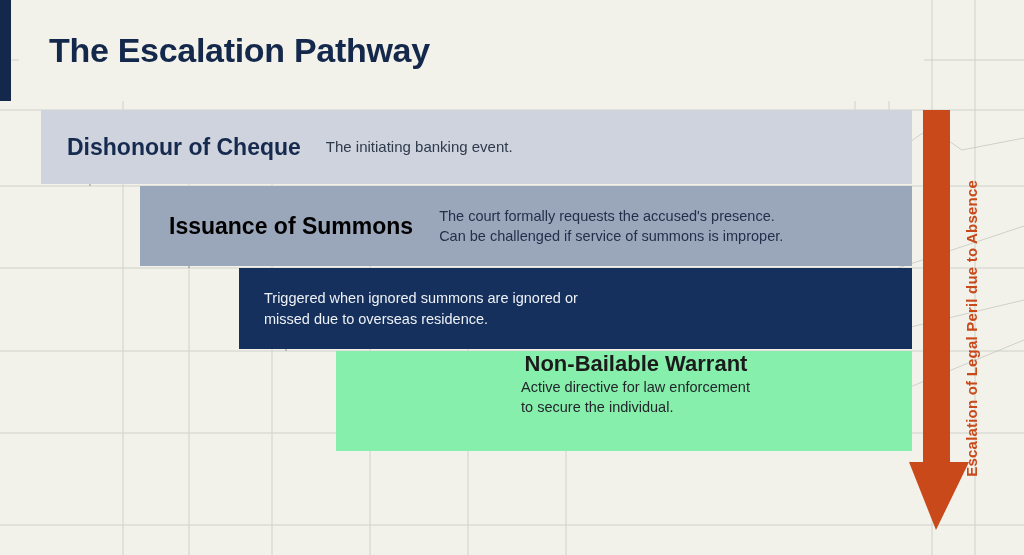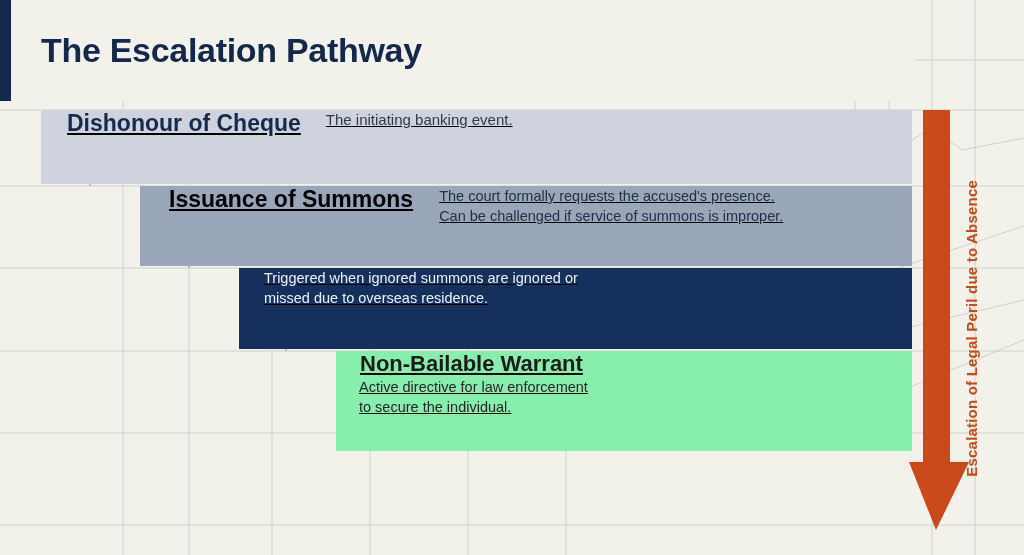--- a/index.html
+++ b/index.html
@@ -31,21 +31,21 @@
     top: 0;
     width: 11px;
     height: 101px;
     background: #14284b;
     z-index: 3;
   }
 
   
   #header {
     position: absolute;
-    left: 11px;
+    left: 19px;
     top: 0;
     width: 905px;
     height: 101px;
     background: #f2f2ea;
     z-index: 2;
     display: flex;
     align-items: center;
   }
 
   #page-title {
@@ -64,23 +64,22 @@
     top: 101px;
     width: 1024px;
     height: 454px;
     z-index: 2;
   }
 
   .step-row {
     position: absolute;
     right: 112px;
     display: flex;
-    align-items: flex-start;
+    align-items: center;
     overflow: hidden;
-    text-decoration: underline;
   }
 
   .step-label {
     font-weight: bold;
     white-space: pre-line;
     flex: 0 0 auto;
   }
 
   .step-desc {
     white-space: pre-line;

